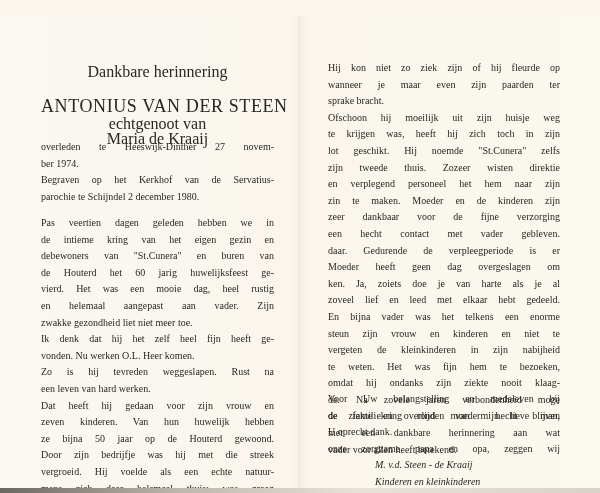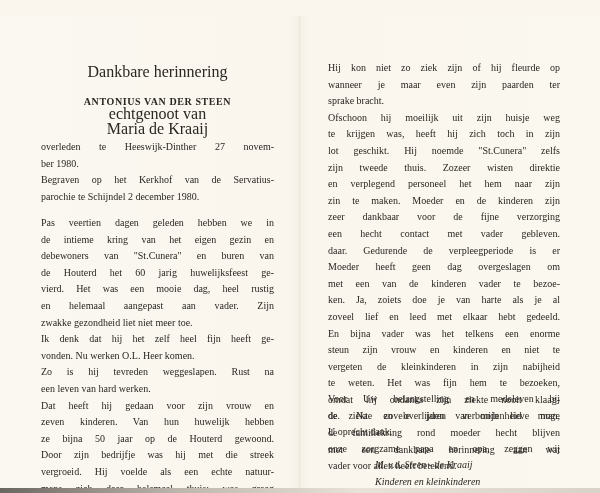--- a/index.html
+++ b/index.html
@@ -26,39 +26,39 @@
     position: absolute; top: 0;
     font-size: 10px; line-height: 16.6px;
     text-align: justify;
   }
   .left { left: 41px; width: 233px; }
   .right { left: 328px; width: 232px; }
   .line { display: block; white-space: nowrap; text-align-last: justify; }
   .line.last { text-align-last: left; }
   .center { text-align: center; text-align-last: center; white-space: nowrap; display: block; }
   .heading { position: absolute; top: 47px; left: 41px; width: 233px; }
-  .name { font-weight: bold; letter-spacing: 0.6px; font-size: 10px; margin-top: 15px; }
+  .name { font-weight: normal; letter-spacing: 0.6px; font-size: 18px; margin-top: 15px; }
   .block { position: absolute; }
 </style>
 </head>
 <body>
 
 <div class="card">
   <div class="fold"></div>
 
   <div class="heading">
     <span class="center">Dankbare herinnering</span>
     <span class="center name">ANTONIUS VAN DER STEEN</span>
     <span class="center" style="line-height:14px">echtgenoot van</span>
     <span class="center" style="line-height:15px">Maria de Kraaij</span>
   </div>
 
   <div class="col left block" style="top:123px">
     <span class="line">overleden te Heeswijk-Dinther 27 novem-</span>
-    <span class="line last">ber 1980.</span>
+    <span class="line last">ber 1974.</span>
     <span class="line">Begraven op het Kerkhof van de Servatius-</span>
     <span class="line last">parochie te Schijndel 2 december 1980.</span>
   </div>
 
   <div class="col left block" style="top:199px">
     <span class="line">Pas veertien dagen geleden hebben we in</span>
     <span class="line">de intieme kring van het eigen gezin en</span>
     <span class="line">debewoners van "St.Cunera" en buren van</span>
     <span class="line">de Houterd het 60 jarig huwelijksfeest ge-</span>
     <span class="line">vierd. Het was een mooie dag, heel rustig</span>
@@ -84,21 +84,20 @@
     <span class="line">Ofschoon hij moeilijk uit zijn huisje weg</span>
     <span class="line">te krijgen was, heeft hij zich toch in zijn</span>
     <span class="line">lot geschikt. Hij noemde "St.Cunera" zelfs</span>
     <span class="line">zijn tweede thuis. Zozeer wisten direktie</span>
     <span class="line">en verplegend personeel het hem naar zijn</span>
     <span class="line">zin te maken. Moeder en de kinderen zijn</span>
     <span class="line">zeer dankbaar voor de fijne verzorging</span>
     <span class="line">een hecht contact met vader gebleven.</span>
     <span class="line">daar. Gedurende de verpleegperiode is er</span>
     <span class="line">Moeder heeft geen dag overgeslagen om</span>
-    <span class="line">met een van de kinderen vader te bezoe-</span>
     <span class="line">ken. Ja, zoiets doe je van harte als je al</span>
     <span class="line">zoveel lief en leed met elkaar hebt gedeeld.</span>
     <span class="line">En bijna vader was het telkens een enorme</span>
     <span class="line">steun zijn vrouw en kinderen en niet te</span>
     <span class="line">vergeten de kleinkinderen in zijn nabijheid</span>
     <span class="line">te weten. Het was fijn hem te bezoeken,</span>
     <span class="line">omdat hij ondanks zijn ziekte nooit klaag-</span>
     <span class="line">de. Na zovele jaren verbondenheid moge</span>
     <span class="line">de familiekring rond moeder hecht blijven</span>
     <span class="line">met een dankbare herinnering aan wat</span>

